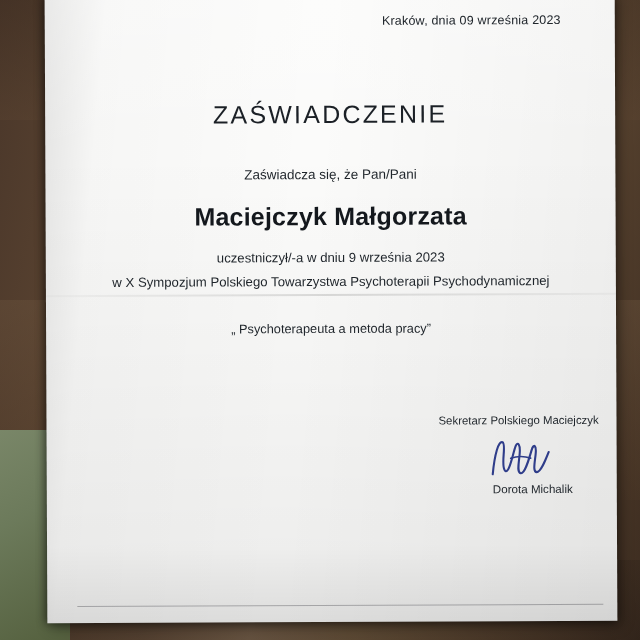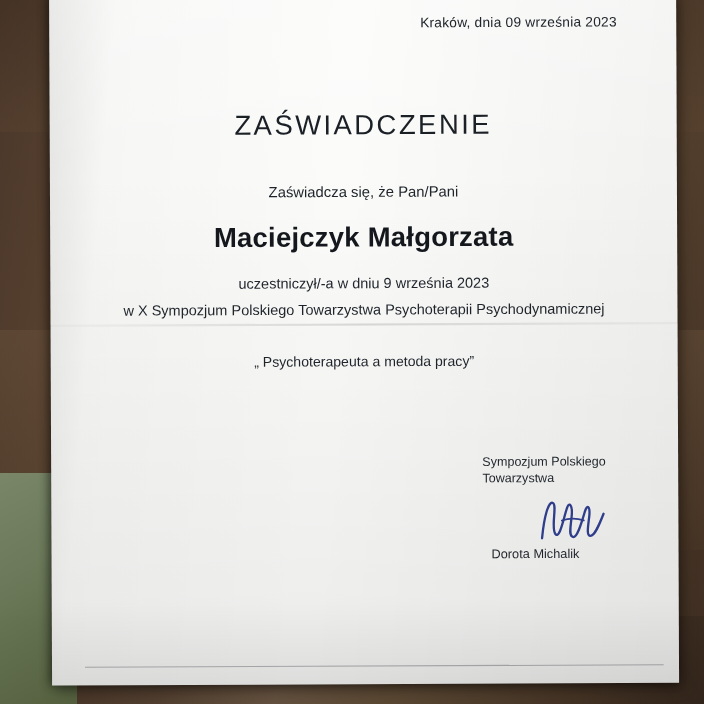--- a/index.html
+++ b/index.html
@@ -154,20 +154,21 @@
     text-align: left;
   }
   .sig-mark {
     height: 46px;
     position: relative;
     margin-top: 6px;
   }
   .sig-mark svg { position: absolute; left: 48px; top: 0; }
   .sig-name {
     font-size: 11.6px;
+    text-align: center;
     margin-top: 2px;
     padding-left: 8px;
   }
 </style>
 </head>
 <body>
 
 <div id="scene">
   <div class="wood-band wb1"></div>
   <div class="wood-band wb2"></div>
@@ -189,21 +190,21 @@
 
       <div class="line-part">uczestniczył/-a w dniu 9 września 2023</div>
 
       <div class="line-part tight">w X Sympozjum Polskiego Towarzystwa Psychoterapii Psychodynamicznej</div>
 
       <div class="quote">„ Psychoterapeuta a metoda pracy”</div>
     </div>
 
     <div class="sig-block">
       <div class="sig-org">
-        <div>Sympozjum Polskiego Towarzystwa</div>
+        <div>Sekretarz Polskiego Maciejczyk</div>
       </div>
       <div class="sig-mark">
         <svg width="80" height="46" viewBox="0 0 80 46" fill="none" xmlns="http://www.w3.org/2000/svg">
           <path d="M6 40 C8 20, 12 6, 16 8 C20 10, 14 30, 18 36 C22 42, 26 20, 29 12 C31 7, 34 10, 33 20 C32 30, 30 38, 34 39 C38 40, 42 26, 45 16 C47 9, 50 11, 49 20 C48 29, 46 38, 50 38 C54 38, 58 28, 62 18" stroke="#2f3d8a" stroke-width="2.1" stroke-linecap="round" stroke-linejoin="round"></path>
           <path d="M24 24 C30 22, 38 22, 44 24" stroke="#2f3d8a" stroke-width="1.6" stroke-linecap="round"></path>
         </svg>
       </div>
       <div class="sig-name">Dorota Michalik</div>
     </div>
   </div>

